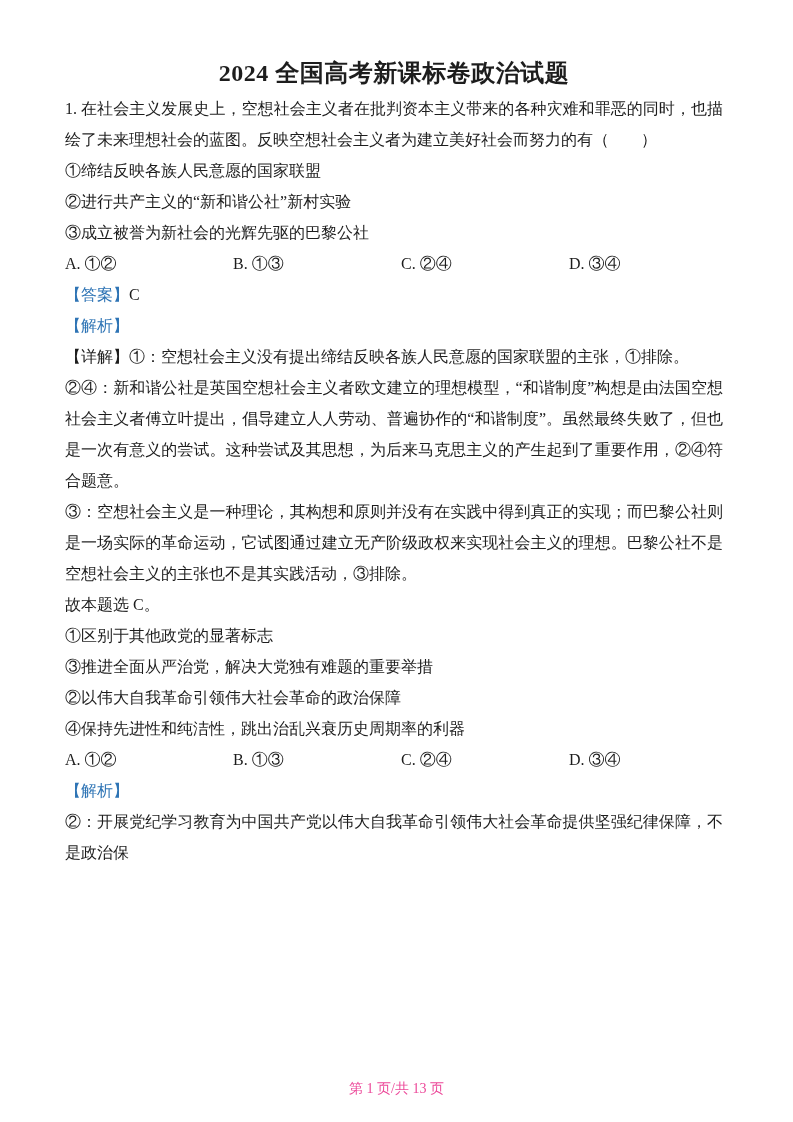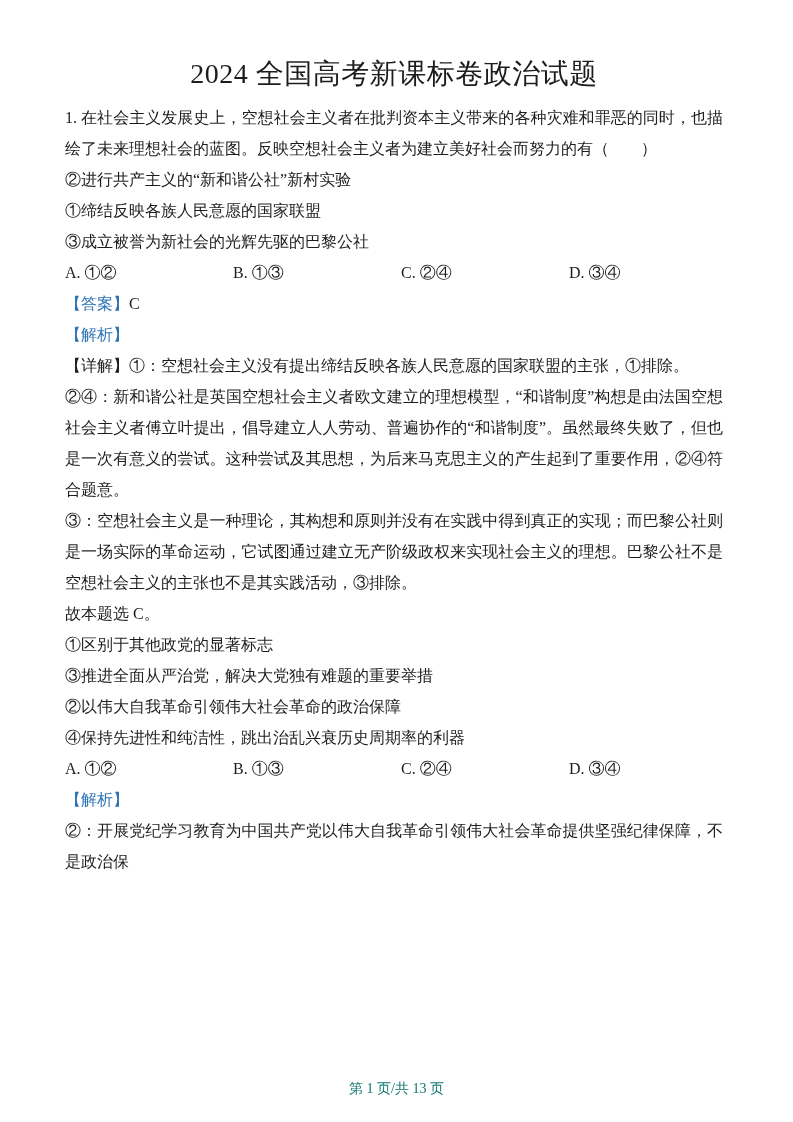--- a/index.html
+++ b/index.html
@@ -14,23 +14,23 @@
     font-family: "Liberation Serif", "DejaVu Serif", serif;
     color: var(--ink);
   }
   .content {
     position: absolute;
     left: 65px;
     top: 58px;
     width: 658px;
   }
   .doc-title {
-    margin: 0 0 13px 0;
-    font-size: 28px;
-    font-weight: normal;
+    margin: 0 0 4px 0;
+    font-size: 24px;
+    font-weight: bold;
     line-height: 31px;
     text-align: center;
     letter-spacing: 0.5px;
   }
   .para {
     margin: 0;
     font-size: 16px;
     line-height: 31px;
     text-align: justify;
   }
@@ -42,35 +42,35 @@
   }
   .marker { color: var(--marker-blue); margin-top: 41px; }
   .footer {
     position: absolute;
     left: 0;
     right: 0;
     top: 1080px;
     text-align: center;
     font-size: 14px;
     line-height: 18px;
-    color: #0f766e;
+    color: #ec4899;
   }
 </style>
 </head>
 <body>
 
 <div class="page">
   <div class="content">
 
     <h1 class="doc-title">2024 全国高考新课标卷政治试题</h1>
 
     <section>
       <p class="para">1. 在社会主义发展史上，空想社会主义者在批判资本主义带来的各种灾难和罪恶的同时，也描绘了未来理想社会的蓝图。反映空想社会主义者为建立美好社会而努力的有（　　）</p>
+      <p class="para">①缔结反映各族人民意愿的国家联盟</p>
       <p class="para">②进行共产主义的“新和谐公社”新村实验</p>
-      <p class="para">①缔结反映各族人民意愿的国家联盟</p>
       <p class="para">③成立被誉为新社会的光辉先驱的巴黎公社</p>
       <div class="options">
         <span>A. ①②</span>
         <span>B. ①③</span>
         <span>C. ②④</span>
         <span>D. ③④</span>
       </div>
       <p class="para"><span class="marker">【答案】</span><span>C</span></p>
       <p class="para"><span class="marker">【解析】</span></p>
       <p class="para"><span>【详解】</span><span>①：空想社会主义没有提出缔结反映各族人民意愿的国家联盟的主张，①排除。</span></p>

